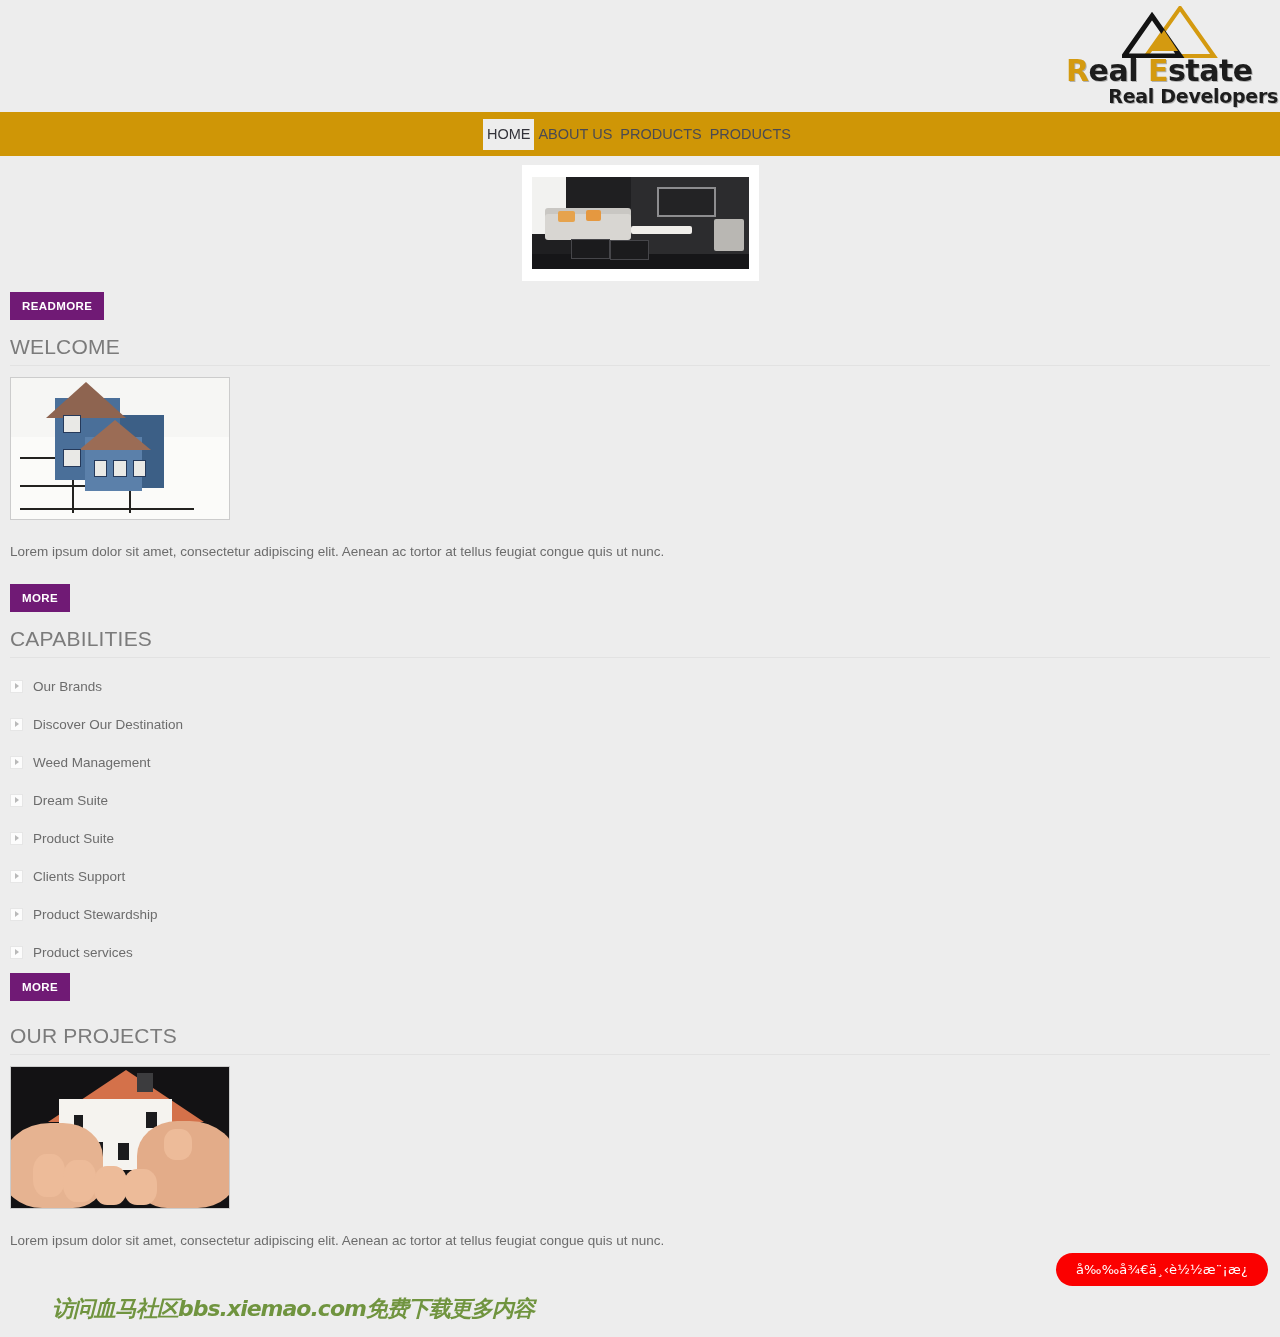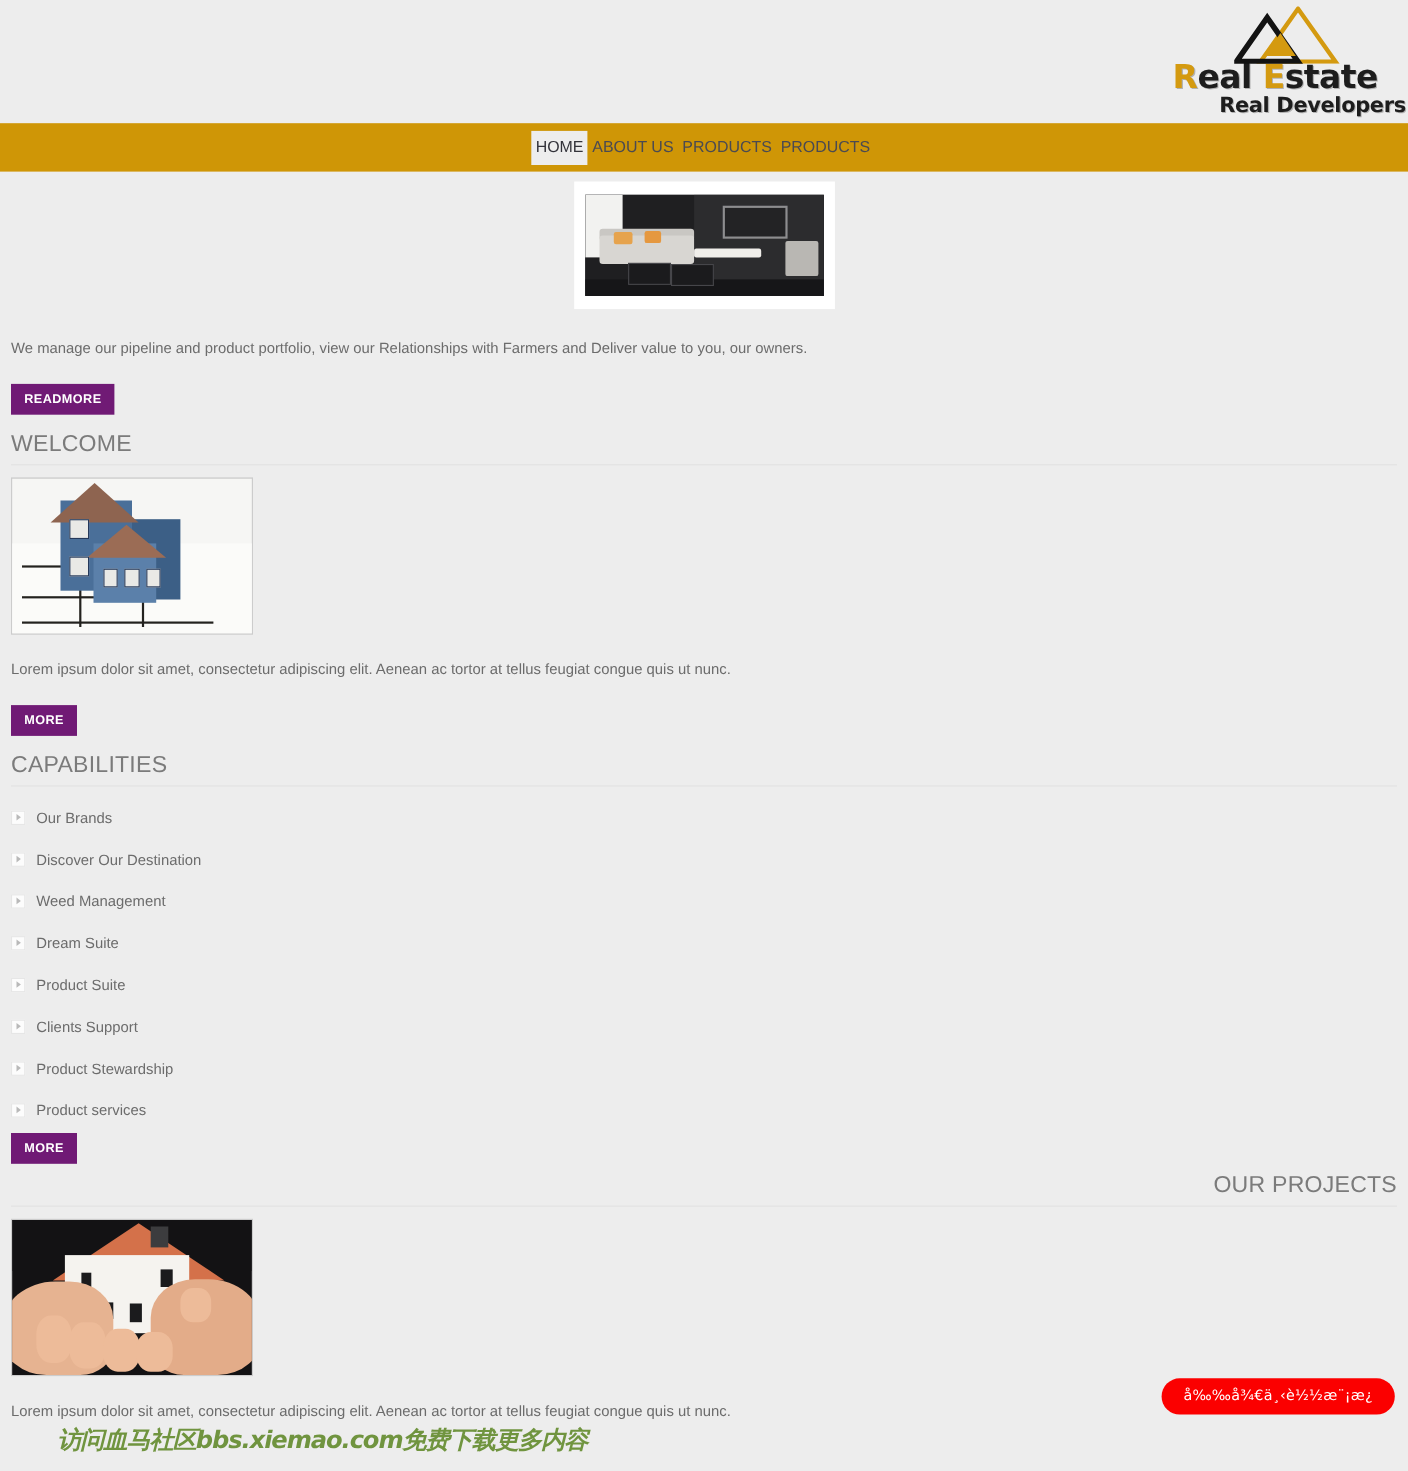--- a/index.html
+++ b/index.html
@@ -315,21 +315,20 @@
           <div class="table"></div>
           <div class="chair"></div>
           <div class="rug"></div>
           <div class="ottoman1"></div>
           <div class="ottoman2"></div>
         </div>
       </div>
     </div>
   </div>
 
-  <p class="intro">We manage our pipeline and product portfolio, view our Relationships with Farmers and Deliver value to you, our owners.</p>
   <a class="btn" href="#">READMORE</a>
 
   
   <h2 class="section-title">WELCOME</h2>
   <div class="thumb">
     <div class="bluehouse">
       <div class="plan"></div>
       <div class="planline" style="left:4%;  top:56%;  width:52%;"></div>
       <div class="planline" style="left:4%;  top:76%;  width:44%;"></div>
       <div class="planline" style="left:4%;  top:92%;  width:80%;"></div>
@@ -398,21 +397,21 @@
     <li class="cap-item">
       <span class="cap-bullet">
           <i></i>
         </span>
       <span class="cap-label">Product services</span>
     </li>
   </ul>
   <a class="btn" href="#" style="margin-top:2px;">MORE</a>
 
   
-  <h2 class="section-title" style="margin-top:8px;text-align:right;">OUR PROJECTS</h2>
+  <h2 class="section-title" style="margin-top:23px;">OUR PROJECTS</h2>
   <div class="thumb" style="height:143px;">
     <div class="handhouse">
       <div class="hroof"></div>
       <div class="chim"></div>
       <div class="hbody"></div>
       <div class="hwin" style="left:29%; top:34%; width:4%; height:10%;"></div>
       <div class="hwin" style="left:62%; top:32%; width:5%; height:11%;"></div>
       <div class="hwin" style="left:27%; top:52%; width:4%; height:11%;"></div>
       <div class="hwin" style="left:38%; top:53%; width:4%; height:11%;"></div>
       <div class="hwin" style="left:49%; top:54%; width:5%; height:12%;"></div>

